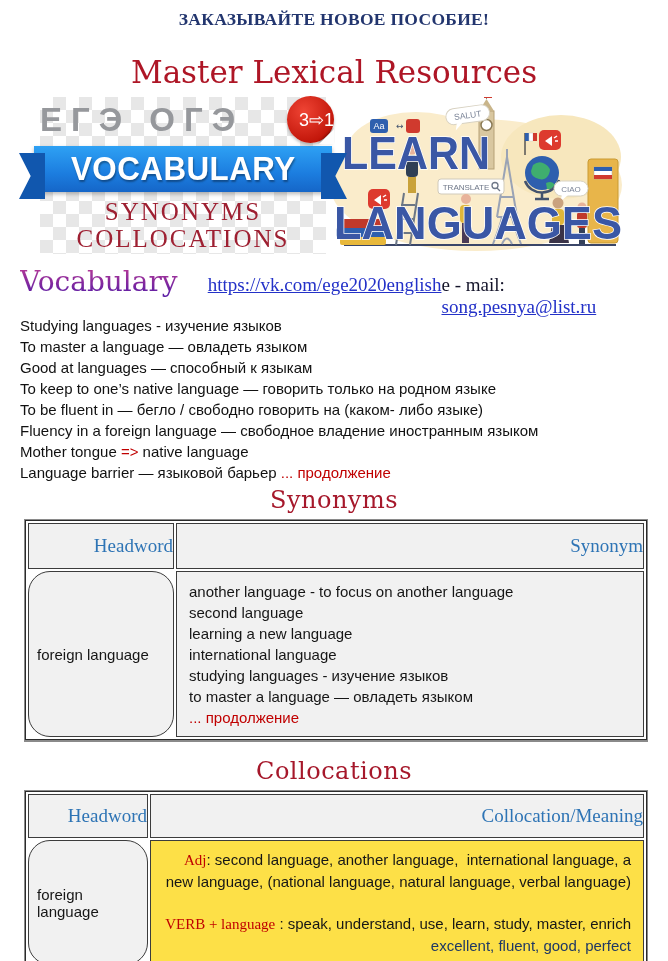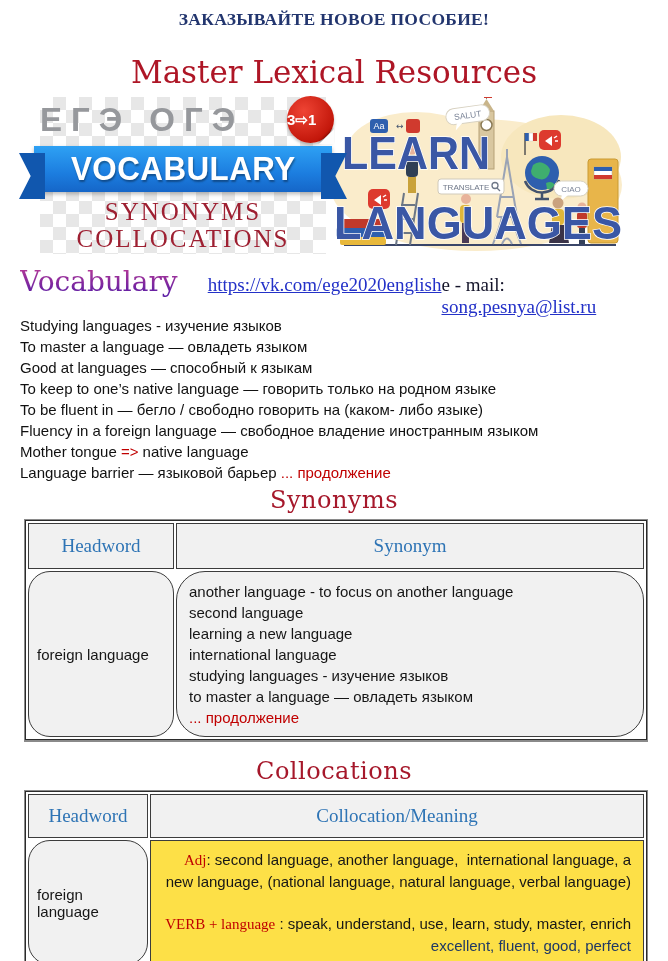--- a/index.html
+++ b/index.html
@@ -29,22 +29,22 @@
       linear-gradient(45deg, #e7e7e7 25%, transparent 25%, transparent 75%, #e7e7e7 75%);
     background-size: 26px 26px; background-position: 0 0, 13px 13px;
   }
   .exam-labels {
     position: absolute; top: 4px; left: 0; right: 20px; text-align: left;
     font-size: 33px; font-weight: bold; color: #96989c; letter-spacing: 9px;
   }
   .badge {
     position: absolute; top: -1px; right: -8px; width: 47px; height: 47px; z-index: 4;
     border-radius: 50%; background: radial-gradient(circle at 36% 32%, #ef4434, #c01408 75%);
-    display: flex; align-items: center; justify-content: flex-start;
-    color: #fff; font-weight: bold; font-size: 15px;
+    display: flex; align-items: center; justify-content: flex-end;
+    color: #fff; font-weight: normal; font-size: 18px;
     box-shadow: 0 2px 3px rgba(0,0,0,.25);
   }
   .badge-fold {
     position: absolute; right: 0px; bottom: -1px; width: 0; height: 0;
     border-left: 15px solid transparent; border-bottom: 15px solid #fdfdfd;
     filter: drop-shadow(-1px -1px 1px rgba(0,0,0,.3));
   }
   .ribbon {
     position: absolute; top: 49px; left: -6px; right: -6px; height: 46px; z-index: 2;
     background: linear-gradient(180deg, #2ea1f4 0%, #1c7ddf 60%, #1566c8 100%);
@@ -91,28 +91,28 @@
   }
   .sh-syn { margin-top: 3px; }
   .sh-col { margin-top: 15px; }
 
   
   .tbl-wrap { margin: 5px 20px 0 24px; border: 1px solid #8a8a8a; border-bottom-width: 2px; background: #fff; }
   table { width: 100%; border-collapse: separate; border-spacing: 2px; border: 1px solid #2b2b2b; background: #fff; }
   th, td { border: 1px solid #3c3c3c; background: #f1f1f1; }
   th {
     font-family: "Liberation Serif", serif; font-weight: normal;
-    font-size: 19px; color: #2e74b5; text-align: center;
+    font-size: 19px; color: #2e74b5; text-align: right;
   }
   .syn-table th { height: 46px; }
   .col-table th { height: 44px; }
   td.c1 { padding-left: 8px; font-size: 15px; vertical-align: middle; border-radius: 22px; }
   td.c2 { padding: 8px 12px; font-size: 15px; line-height: 21px; vertical-align: middle; }
   .syn-table td.c1 { width: 146px; }
-  .syn-table td.c2 { height: 166px; border-radius: 29px; }
+  .syn-table td.c2 { height: 166px; }
   .col-table td.c1 { width: 120px; }
   .col-table td.c2 { height: 114px; background: #fde047; text-align: right; }
   .serif-red { font-family: "Liberation Serif", serif; color: #c00000; }
   .navy-line { color: #1f3864; }
   .prewrap { white-space: pre-wrap; }
   .spacer-line { height: 21px; }
 </style>
 </head>
 <body>
 

